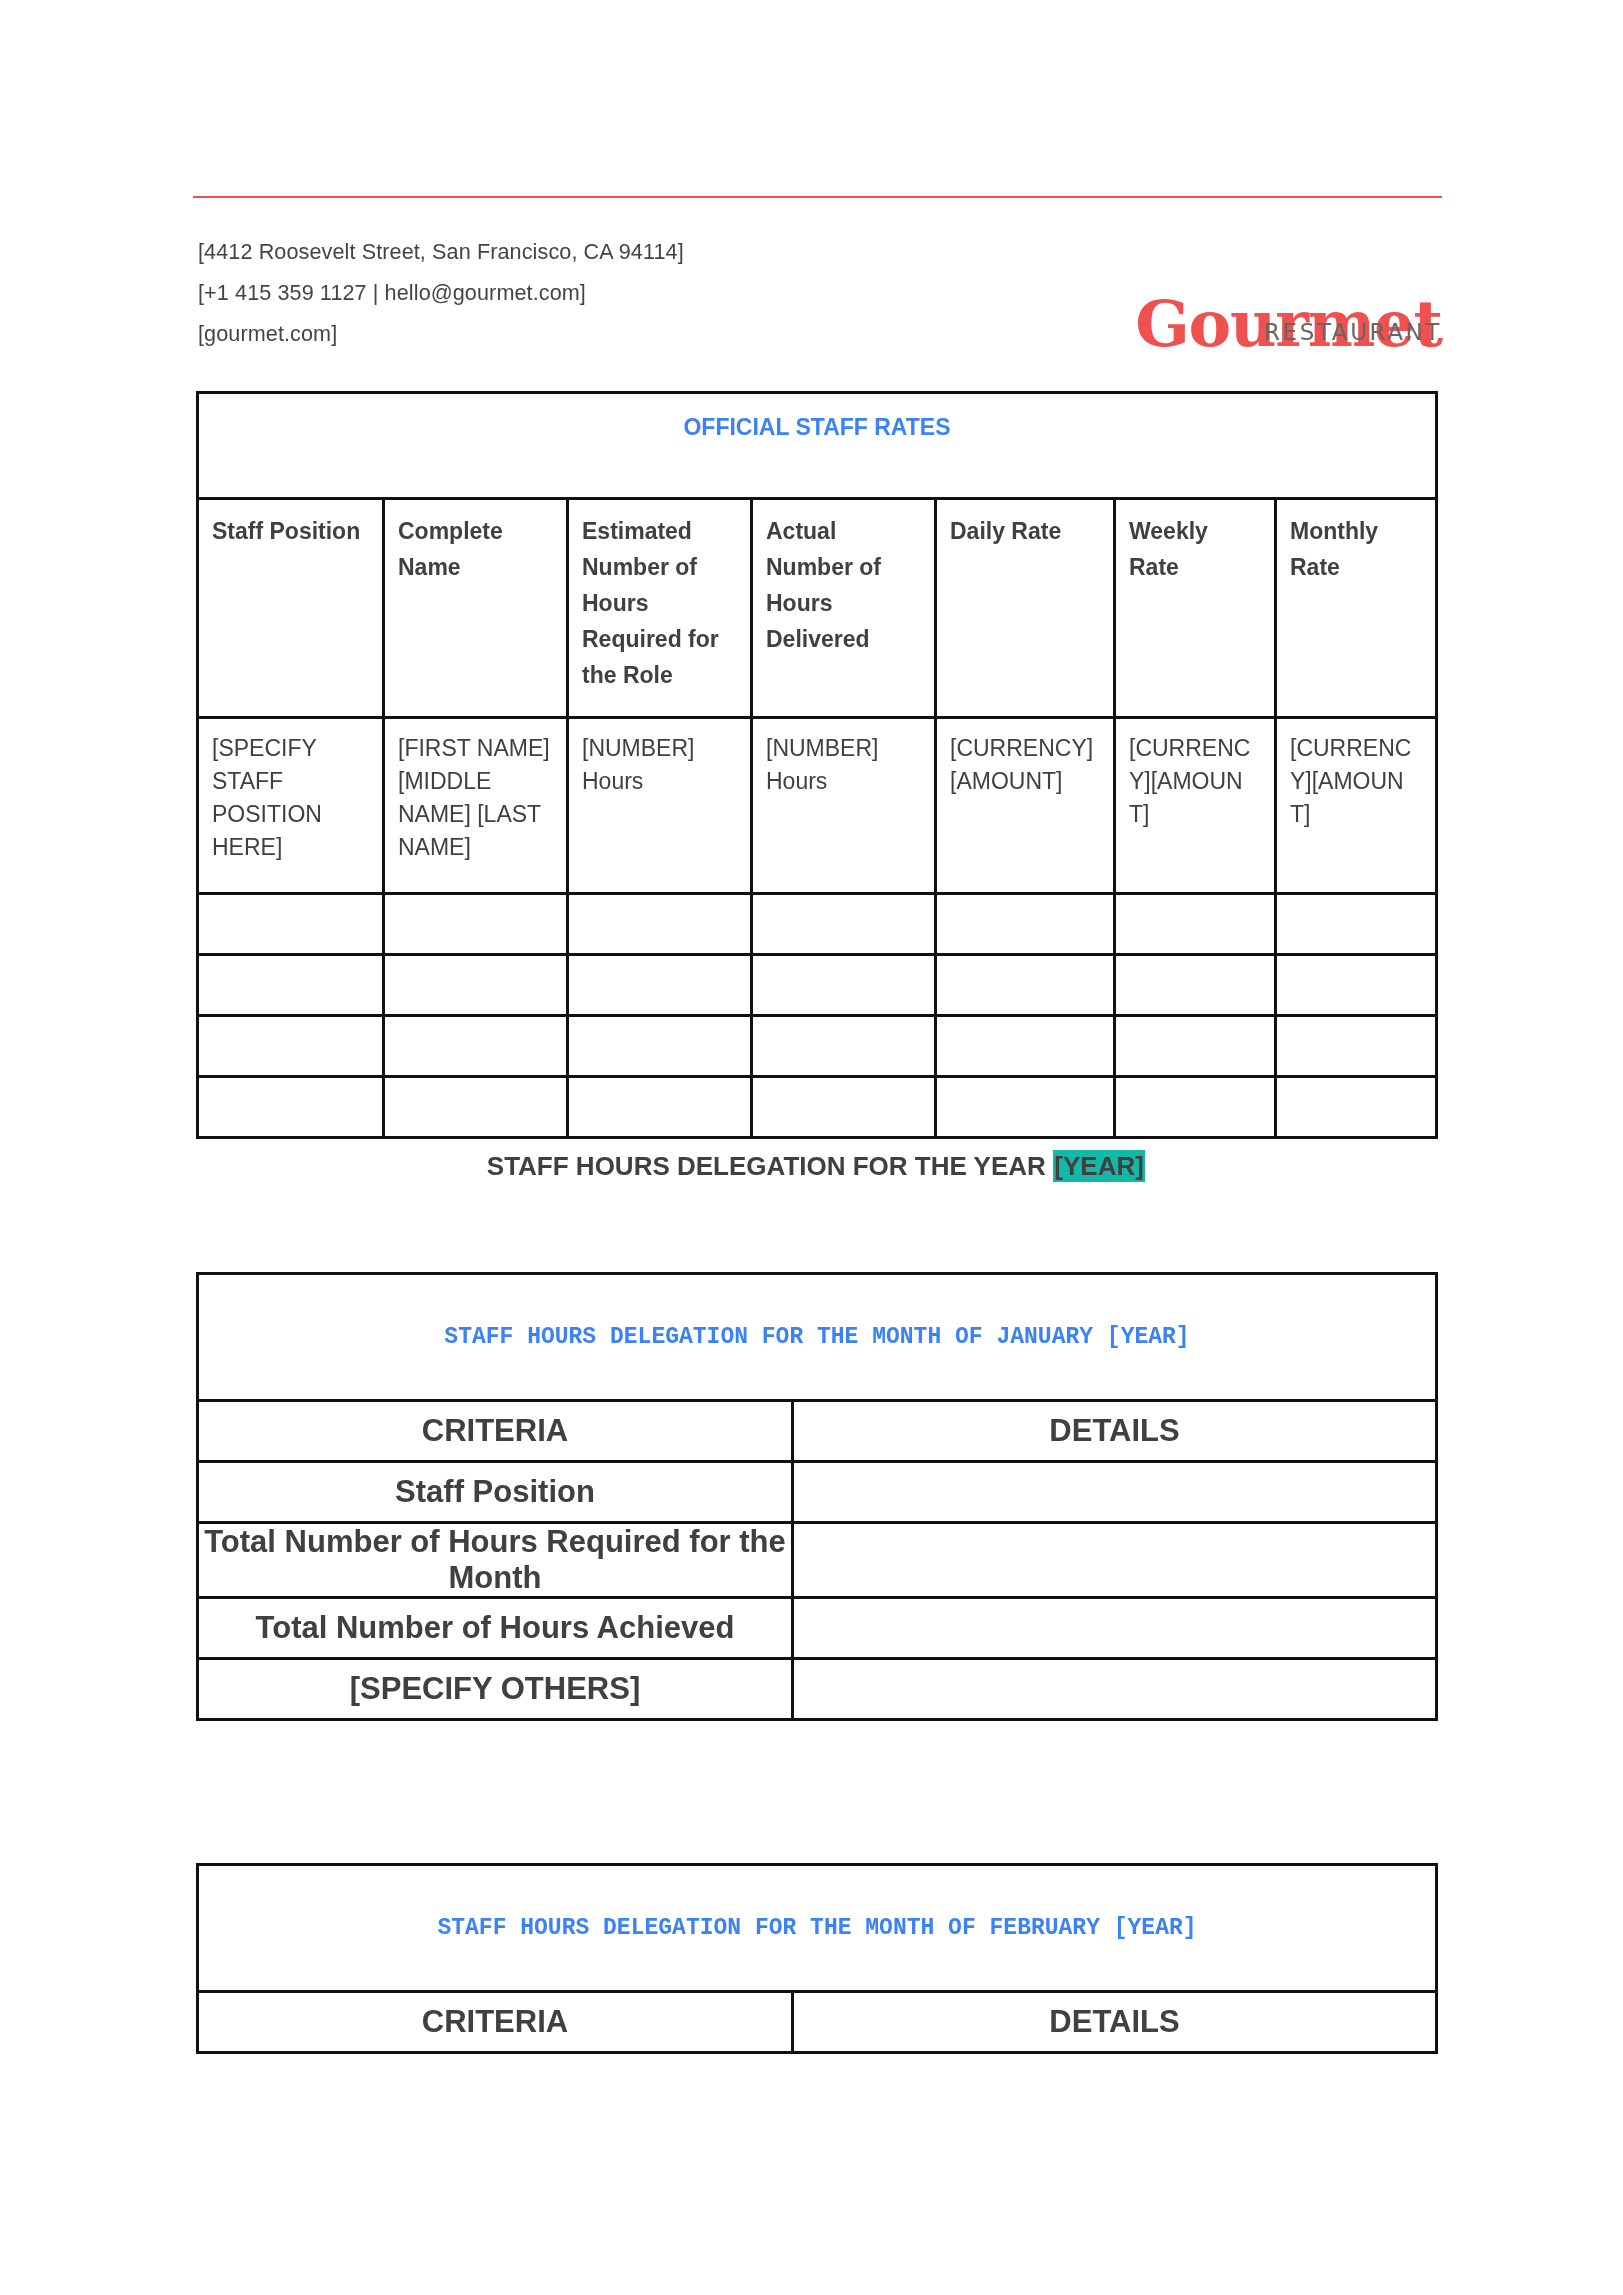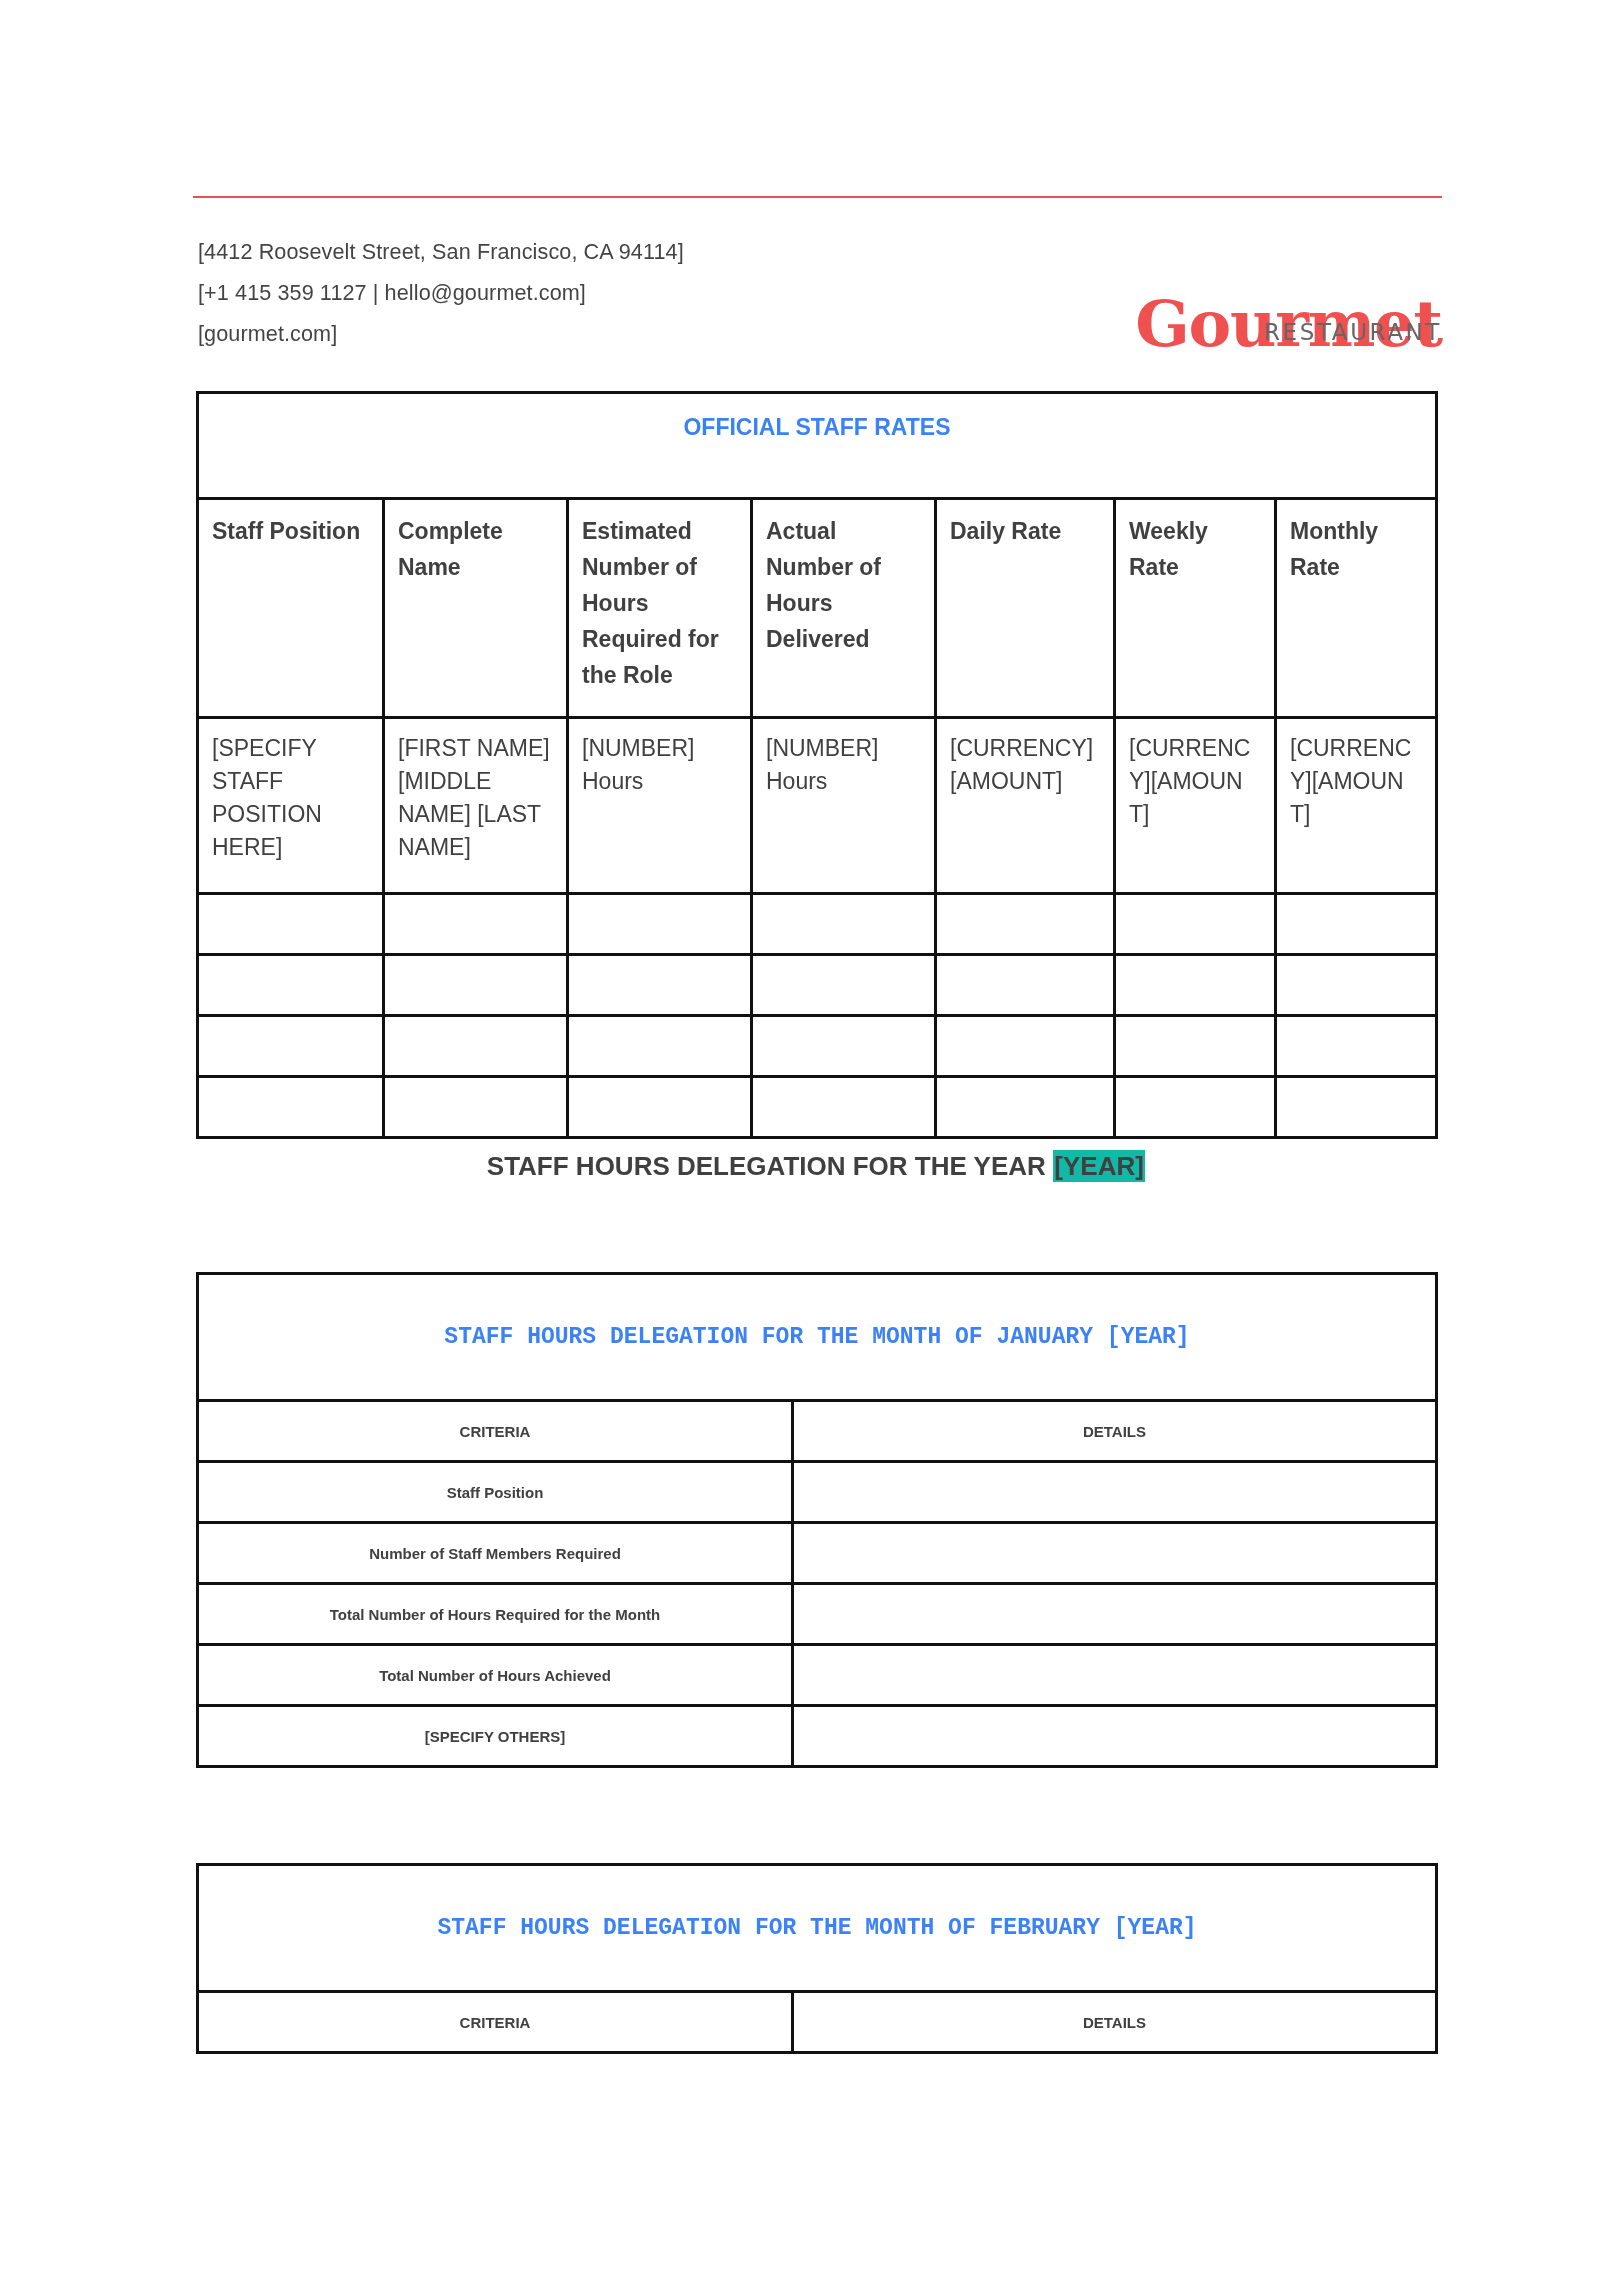--- a/index.html
+++ b/index.html
@@ -26,21 +26,21 @@
                      padding:13px 11.8px 0 13px; line-height:36px; color:#404040; }
   #t1 .data-row td { height:160px; font-size:23px; padding:13px 11.8px 0 13px; line-height:33px; color:#404040; }
   #t1 .empty-row td { height:58px; }
 
   #yearhead { left:196px; top:1151px; width:1240px; text-align:center;
               font-weight:bold; font-size:26px; color:#404040; }
   #yearhead .hl { background:#14b8a6; padding:1.3px 1.3px; }
 
   .mt { left:196px; width:1240px; }
   .mt .mtitle td { height:124px;font-family:Liberation Mono, monospace; }
-  .mt .crit-row td { height:58px; font-weight:bold; font-size:15px; text-align:center; vertical-align:middle; color:#404040; }
+  .mt .crit-row td { height:58px; font-weight:bold; font-size:31px; text-align:center; vertical-align:middle; color:#404040; }
   #t2 { top:1272px; }
   #t3 { top:1863px; }
 </style>
 </head>
 <body>
 
 <div id="rule" class="abs"></div>
 
 <div class="abs addr" style="top:239px;">[4412 Roosevelt Street, San Francisco, CA 94114]</div>
 <div class="abs addr" style="top:280px;">[+1 415 359 1127 | hello@gourmet.com]</div>
@@ -135,24 +135,20 @@
   </tr>
   <tr class="crit-row">
     <td>CRITERIA</td>
     <td>DETAILS</td>
   </tr>
   <tr class="crit-row">
     <td>Staff Position</td>
     <td></td>
   </tr>
   <tr class="crit-row">
-    <td>Number of Staff Members Required</td>
-    <td></td>
-  </tr>
-  <tr class="crit-row">
     <td>Total Number of Hours Required for the Month</td>
     <td></td>
   </tr>
   <tr class="crit-row">
     <td>Total Number of Hours Achieved</td>
     <td></td>
   </tr>
   <tr class="crit-row">
     <td>[SPECIFY OTHERS]</td>
     <td></td>

